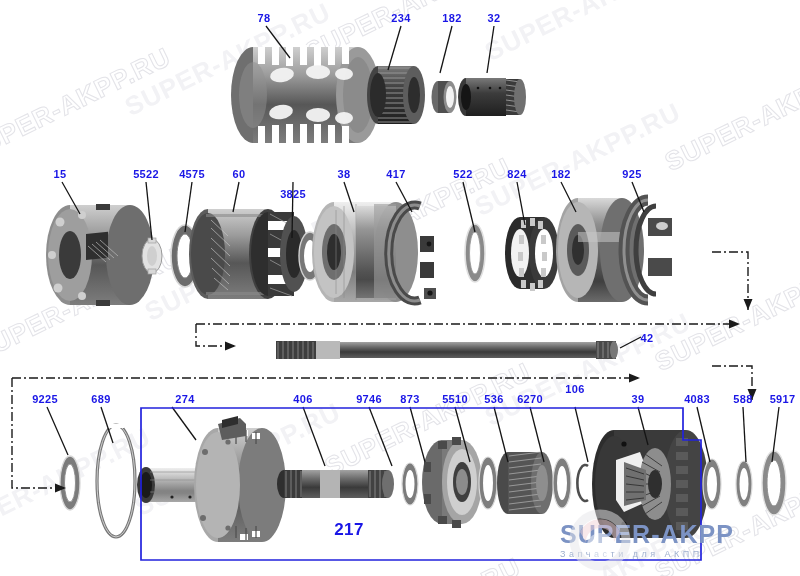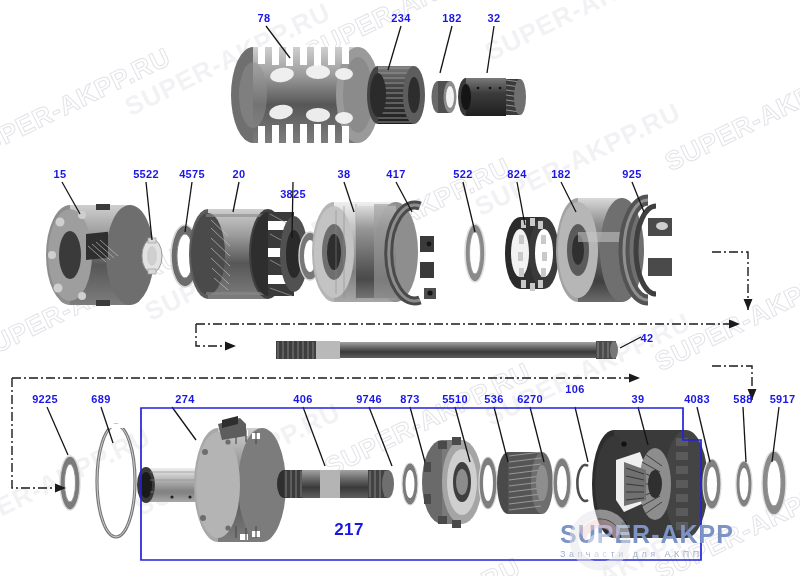--- a/index.html
+++ b/index.html
@@ -542,21 +542,21 @@
   </svg>
 
   <div id="labels">
       <div class="lbl" style="left: 264px; top: 12px;">78</div>
       <div class="lbl" style="left: 401px; top: 12px;">234</div>
       <div class="lbl" style="left: 452px; top: 12px;">182</div>
       <div class="lbl" style="left: 494px; top: 12px;">32</div>
       <div class="lbl" style="left: 60px; top: 168px;">15</div>
       <div class="lbl" style="left: 146px; top: 168px;">5522</div>
       <div class="lbl" style="left: 192px; top: 168px;">4575</div>
-      <div class="lbl" style="left: 239px; top: 168px;">20</div>
+      <div class="lbl" style="left: 239px; top: 168px;">60</div>
       <div class="lbl" style="left: 293px; top: 168px; margin-top: 20px;">3825</div>
       <div class="lbl" style="left: 344px; top: 168px;">38</div>
       <div class="lbl" style="left: 396px; top: 168px;">417</div>
       <div class="lbl" style="left: 463px; top: 168px;">522</div>
       <div class="lbl" style="left: 517px; top: 168px;">824</div>
       <div class="lbl" style="left: 561px; top: 168px;">182</div>
       <div class="lbl" style="left: 632px; top: 168px;">925</div>
       <div class="lbl" style="left: 647px; top: 332px;">42</div>
       <div class="lbl" style="left: 45px; top: 393px;">9225</div>
       <div class="lbl" style="left: 101px; top: 393px;">689</div>

